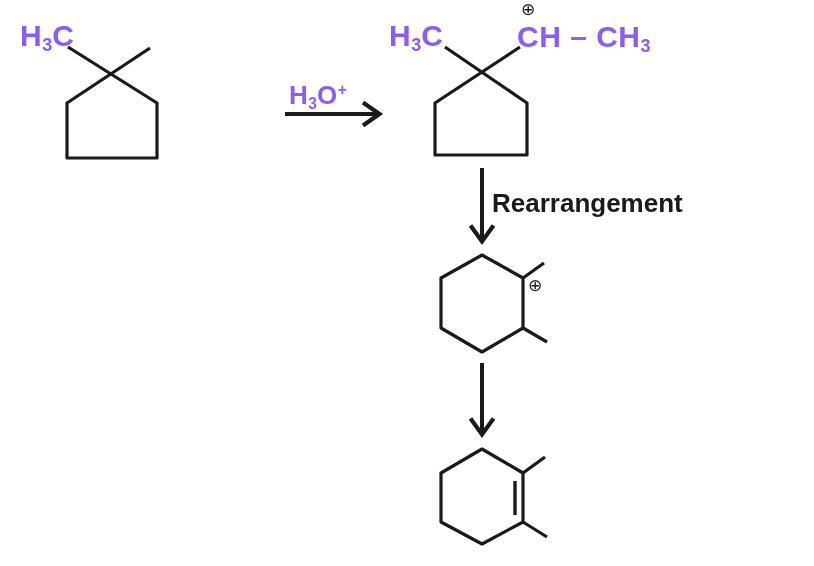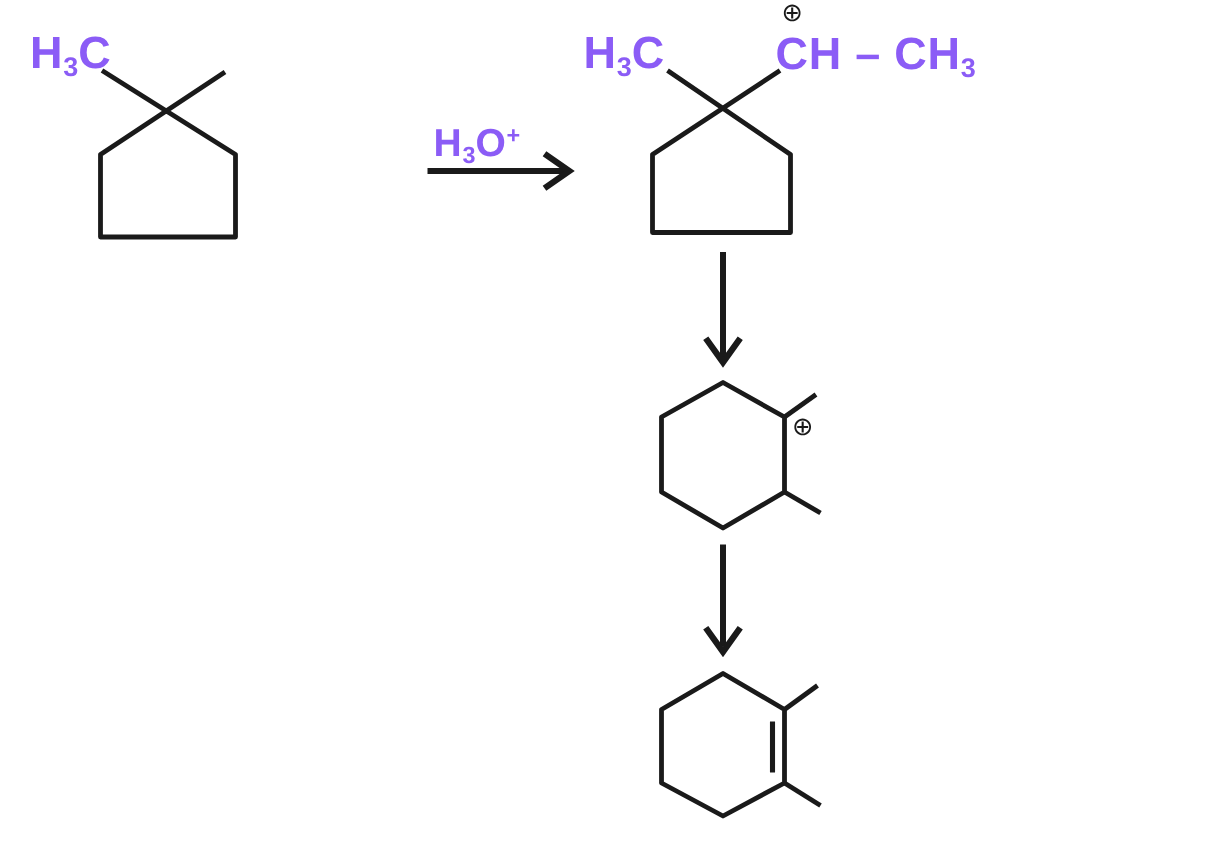--- a/index.html
+++ b/index.html
@@ -106,16 +106,17 @@
 
 
   <div class="formula small" style="left:289px; top:82px;"><span>H</span><span class="sub">3</span><span>O</span><span class="sup">+</span></div>
 
   <div class="formula" style="left:389px; top:21px;"><span>H</span><span class="sub">3</span><span>C</span></div>
 
   <div class="formula" style="left:517px; top:22px;"><span>CH – CH</span><span class="sub">3</span></div>
 
   <span class="charge" style="left:521px; top:1px;">⊕</span>
 
+  <div class="annot" style="left:492px; top:190px;">Rearrangement</div>
 
   <span class="charge" style="left:528px; top:277px;">⊕</span>
 
 </div>
 
 </body></html>

